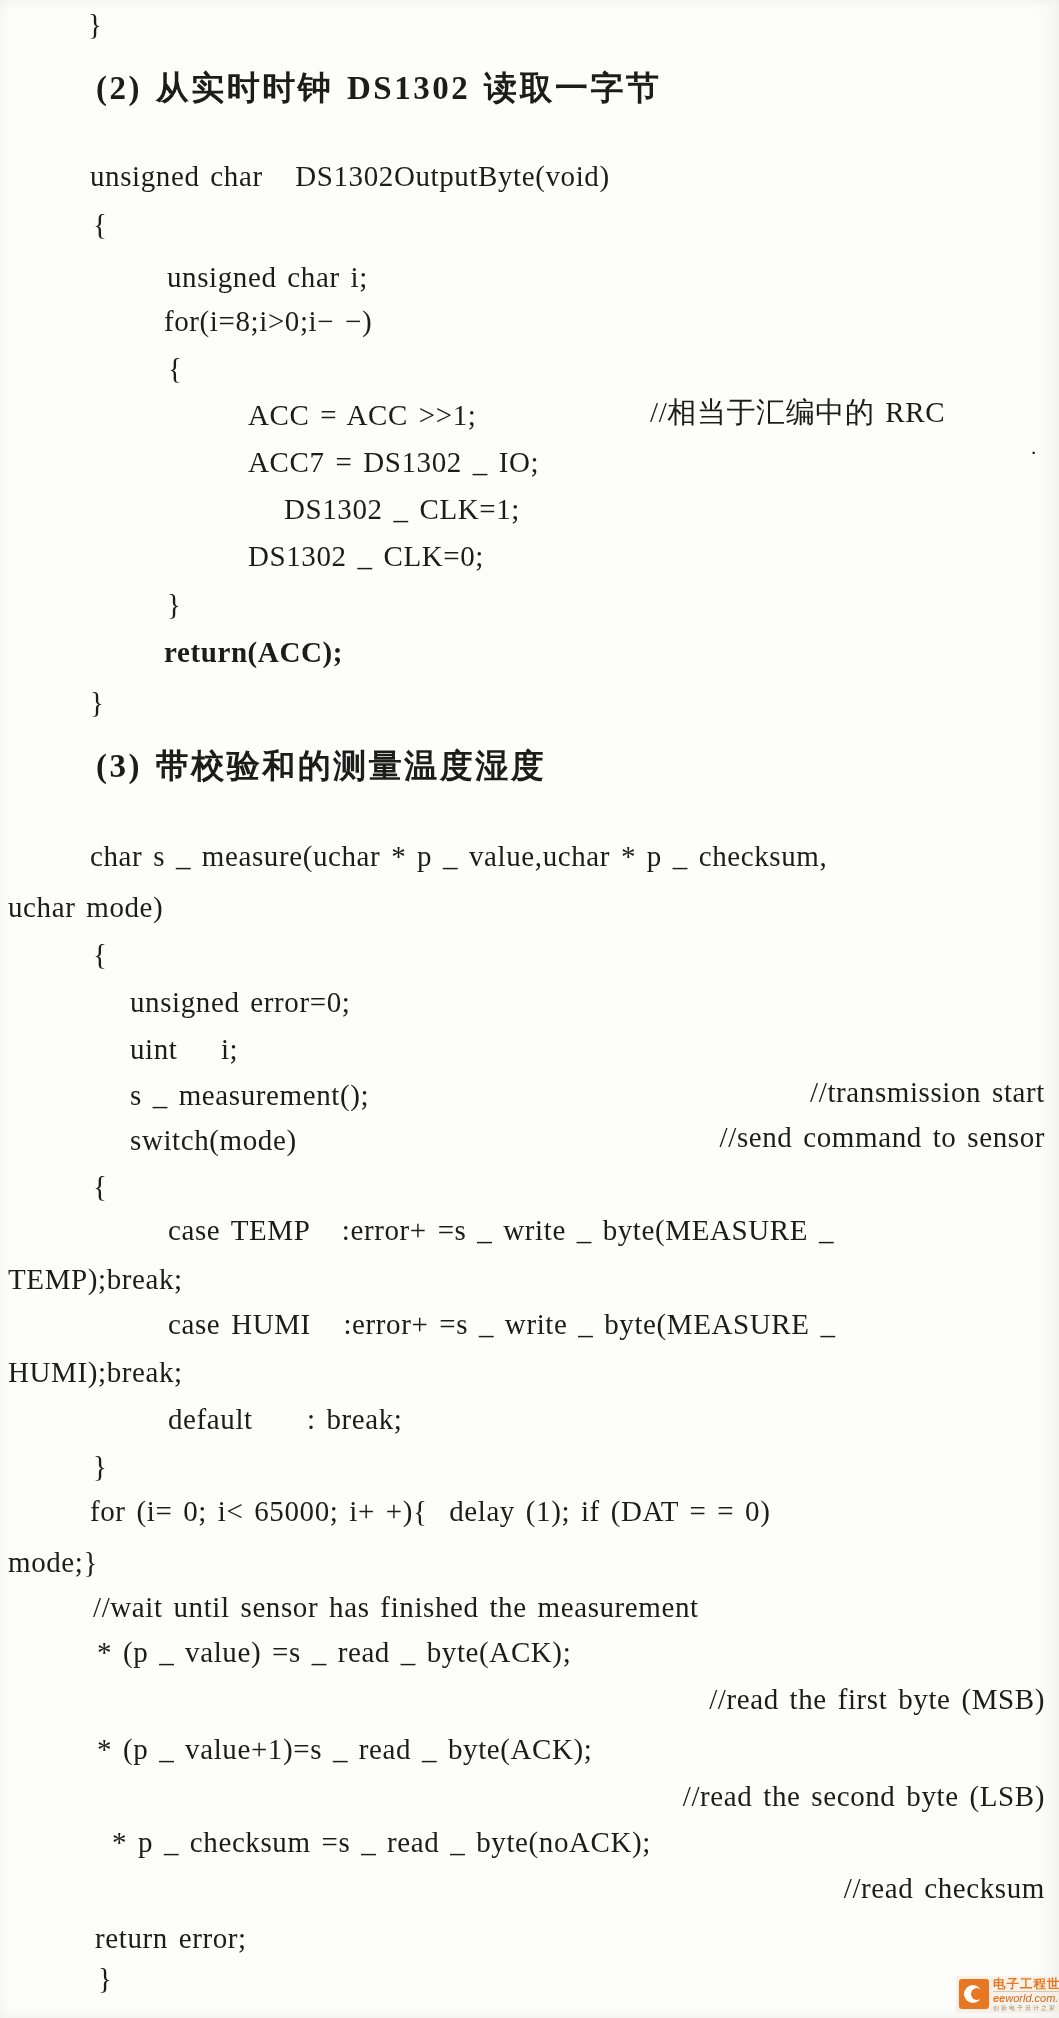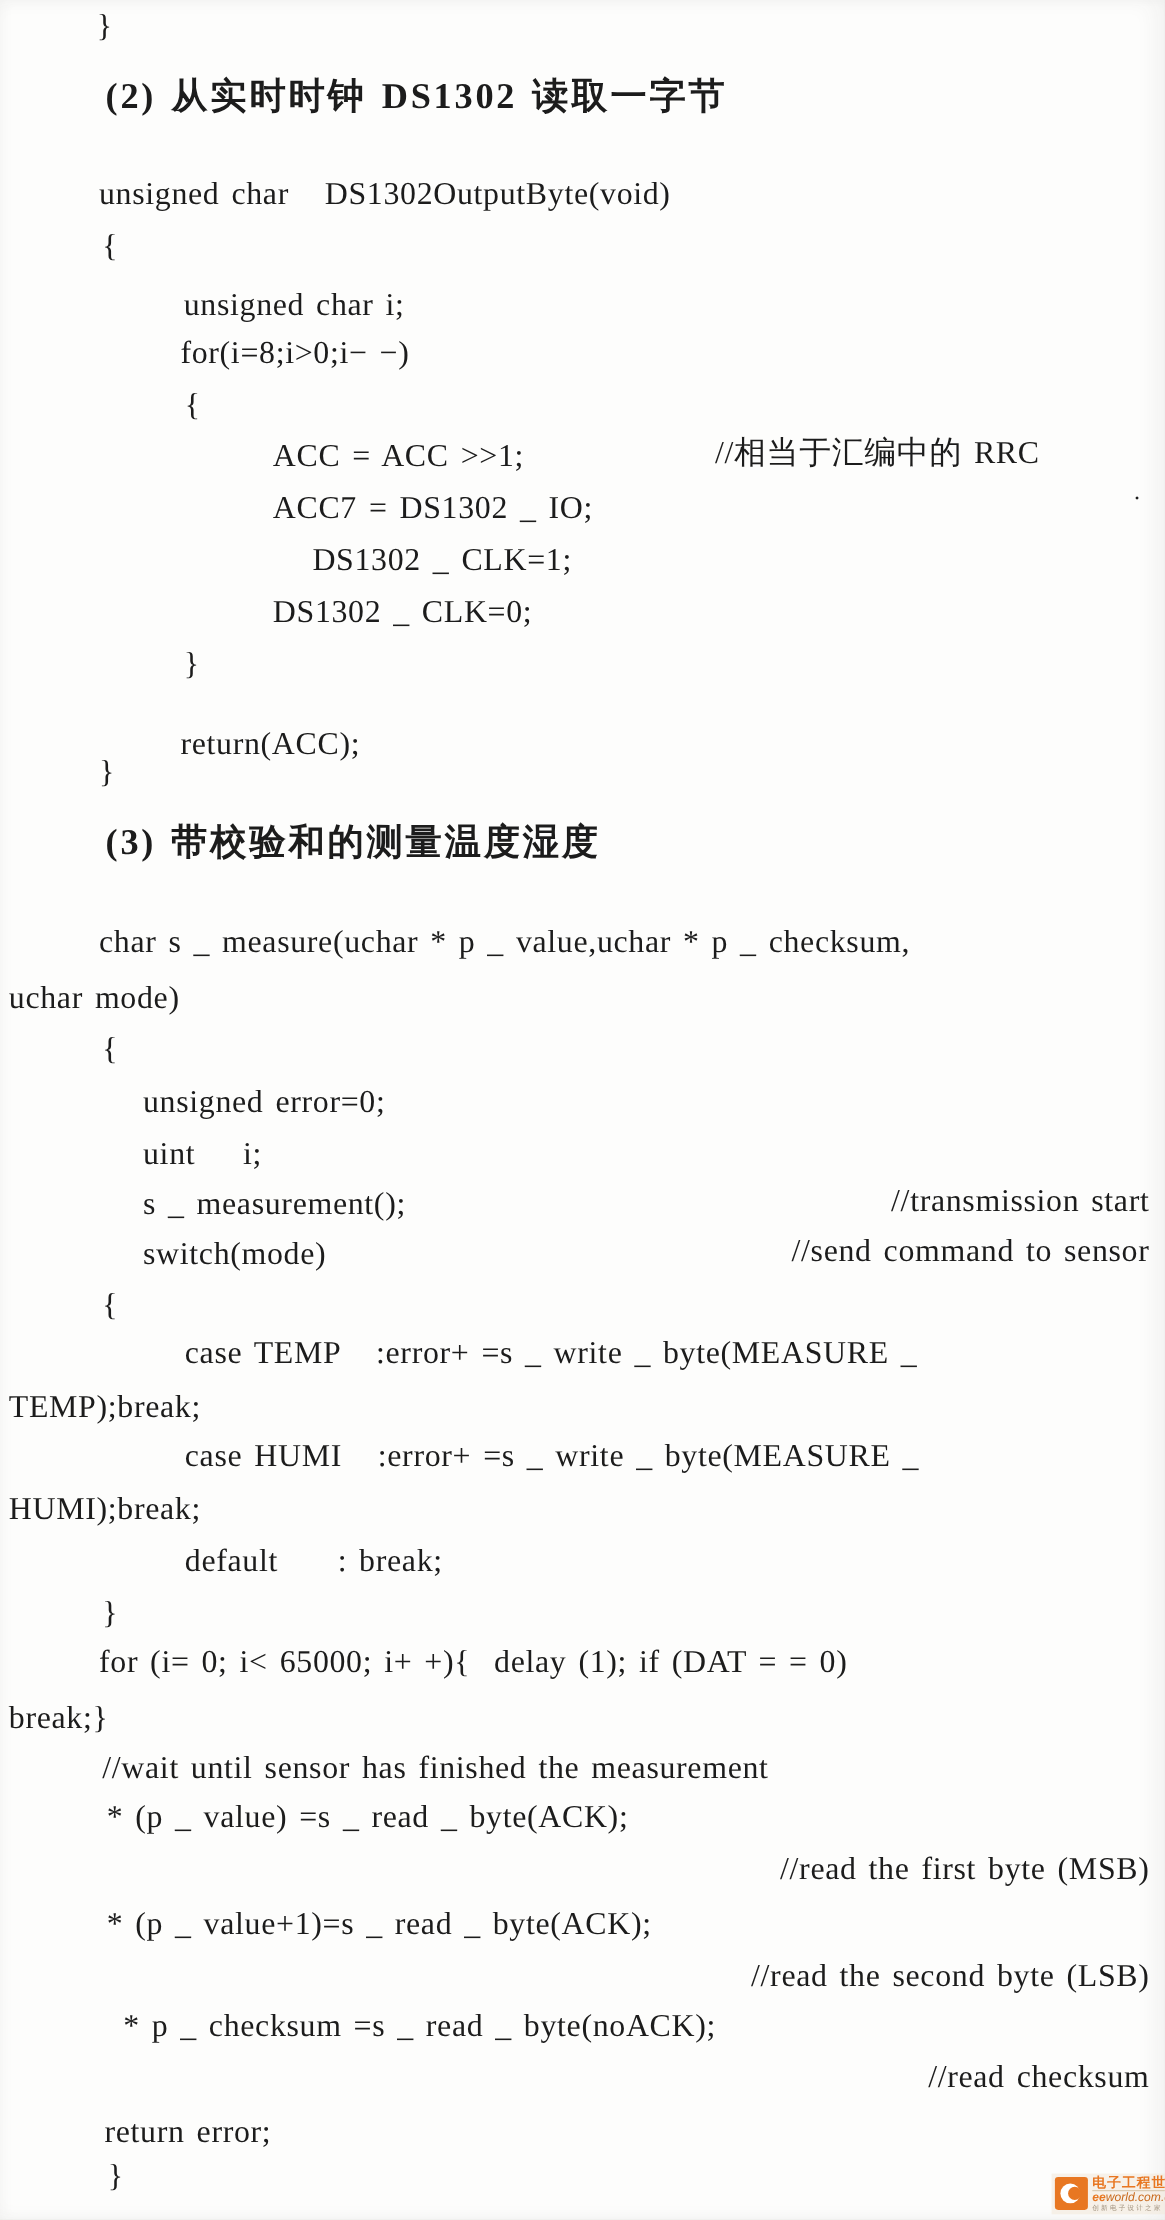--- a/index.html
+++ b/index.html
@@ -79,41 +79,41 @@
       <div class="line" style="top: 261px; left: 167px;">unsigned char i;</div>
       <div class="line" style="top: 305px; left: 164px;">for(i=8;i&gt;0;i− −)</div>
       <div class="line" style="top: 352px; left: 168px;">{</div>
       <div class="line" style="top: 399px; left: 248px;">ACC = ACC &gt;&gt;1;</div>
       <div class="line" style="top: 396px; left: 650px;">//相当于汇编中的 RRC</div>
       <div class="line" style="top: 446px; left: 248px;">ACC7 = DS1302 _ IO;</div>
       <div class="line artifact" style="top: 440px; left: 1030px;">·</div>
       <div class="line" style="top: 493px; left: 248px; margin-left: 36px;">DS1302 _ CLK=1;</div>
       <div class="line" style="top: 540px; left: 248px;">DS1302 _ CLK=0;</div>
       <div class="line" style="top: 588px; left: 167px;">}</div>
-      <div class="line" style="top: 660px; left: 164px;">return(ACC);</div>
+      <div class="line" style="top: 636px; left: 164px; font-weight: bold;">return(ACC);</div>
       <div class="line" style="top: 686px; left: 90px;">}</div>
       <div class="line heading" style="top: 748px; left: 96px;">(3) 带校验和的测量温度湿度</div>
       <div class="line" style="top: 840px; left: 90px;">char s _ measure(uchar * p _ value,uchar * p _ checksum,</div>
       <div class="line" style="top: 891px; left: 8px;">uchar mode)</div>
       <div class="line" style="top: 938px; left: 93px;">{</div>
       <div class="line" style="top: 986px; left: 130px;">unsigned error=0;</div>
       <div class="line" style="top: 1033px; left: 130px; text-align: right;">uint    i;</div>
       <div class="line" style="top: 1079px; left: 130px;">s _ measurement();</div>
       <div class="line" style="top: 1076px; right: 14px;">//transmission start</div>
       <div class="line" style="top: 1124px; left: 130px;">switch(mode)</div>
       <div class="line" style="top: 1121px; right: 14px;">//send command to sensor</div>
       <div class="line" style="top: 1170px; left: 93px;">{</div>
       <div class="line" style="top: 1214px; left: 168px;">case TEMP   :error+ =s _ write _ byte(MEASURE _</div>
       <div class="line" style="top: 1263px; left: 8px;">TEMP);break;</div>
       <div class="line" style="top: 1308px; left: 168px;">case HUMI   :error+ =s _ write _ byte(MEASURE _</div>
       <div class="line" style="top: 1356px; left: 8px;">HUMI);break;</div>
       <div class="line" style="top: 1403px; left: 168px;">default     : break;</div>
       <div class="line" style="top: 1450px; left: 93px;">}</div>
       <div class="line" style="top: 1495px; left: 90px;">for (i= 0; i&lt; 65000; i+ +){  delay (1); if (DAT = = 0)</div>
-      <div class="line" style="top: 1546px; left: 8px;">break;}</div>
+      <div class="line" style="top: 1546px; left: 8px;">mode;}</div>
       <div class="line" style="top: 1591px; left: 93px;">//wait until sensor has finished the measurement</div>
       <div class="line" style="top: 1636px; left: 97px;">* (p _ value) =s _ read _ byte(ACK);</div>
       <div class="line" style="top: 1683px; right: 14px;">//read the first byte (MSB)</div>
       <div class="line" style="top: 1733px; left: 97px;">* (p _ value+1)=s _ read _ byte(ACK);</div>
       <div class="line" style="top: 1780px; right: 14px;">//read the second byte (LSB)</div>
       <div class="line" style="top: 1826px; left: 97px; margin-left: 15px;">* p _ checksum =s _ read _ byte(noACK);</div>
       <div class="line" style="top: 1872px; right: 14px;">//read checksum</div>
       <div class="line" style="top: 1922px; left: 95px;">return error;</div>
       <div class="line" style="top: 1962px; left: 98px;">}</div>
     </div>

